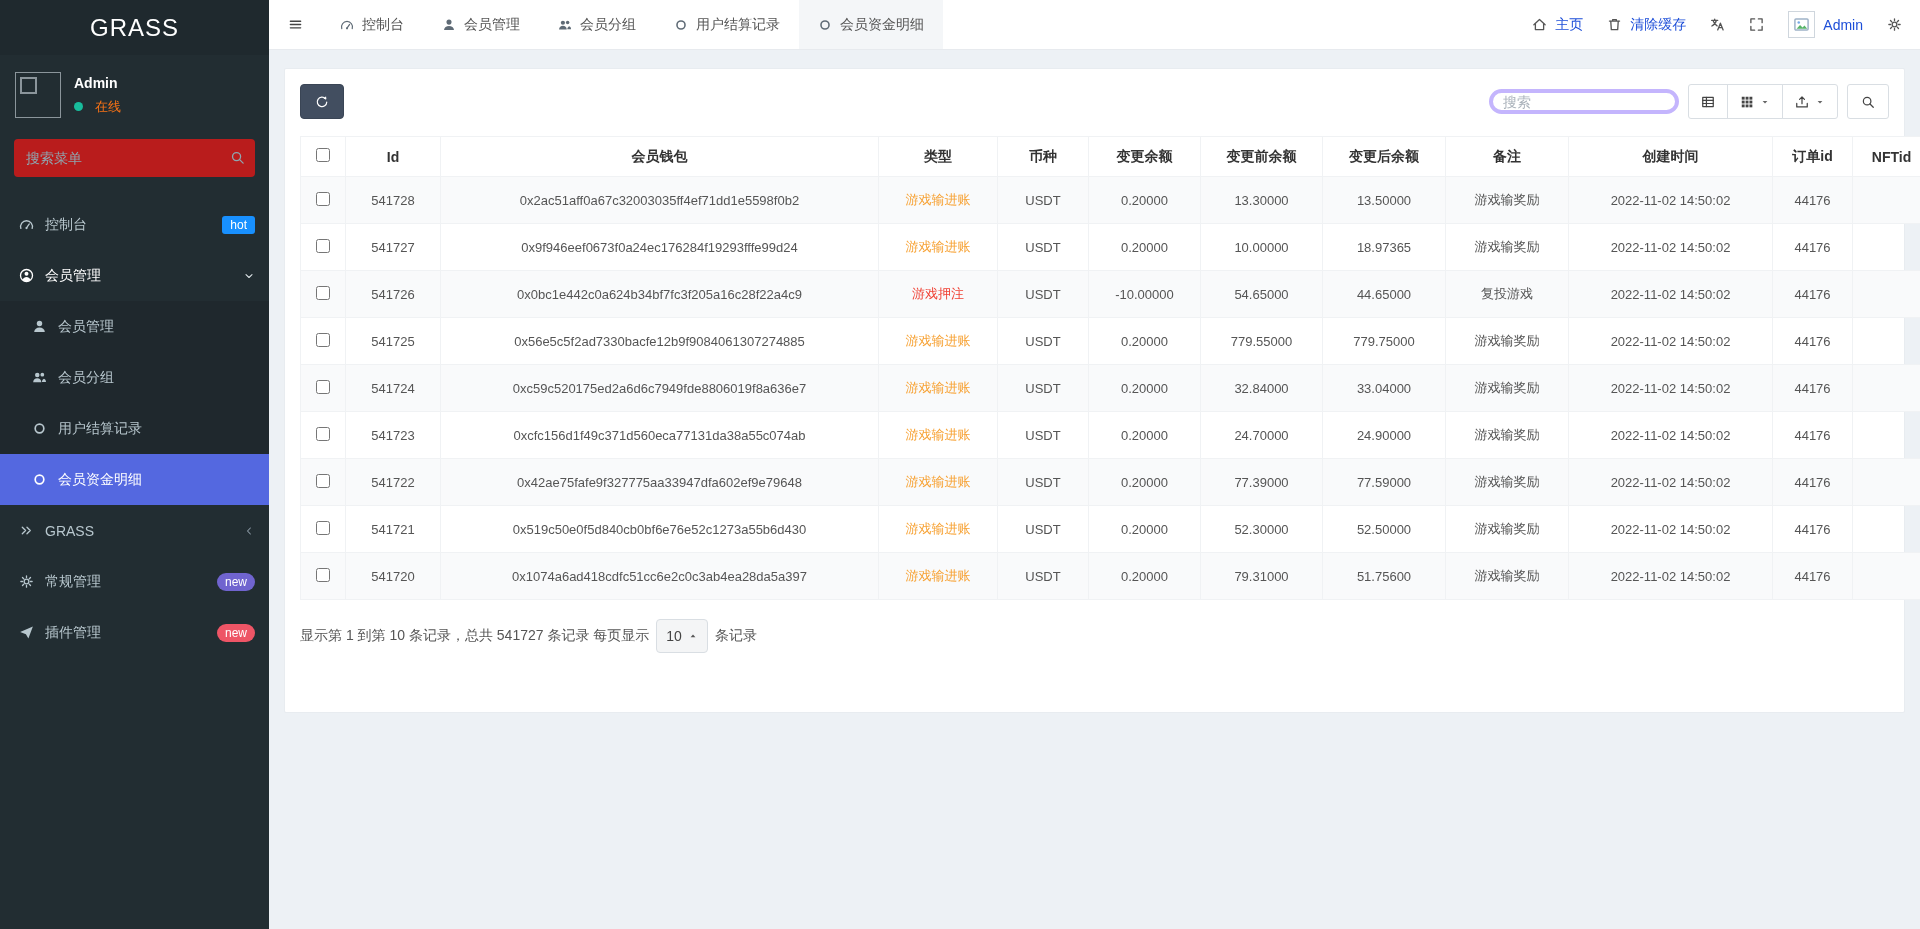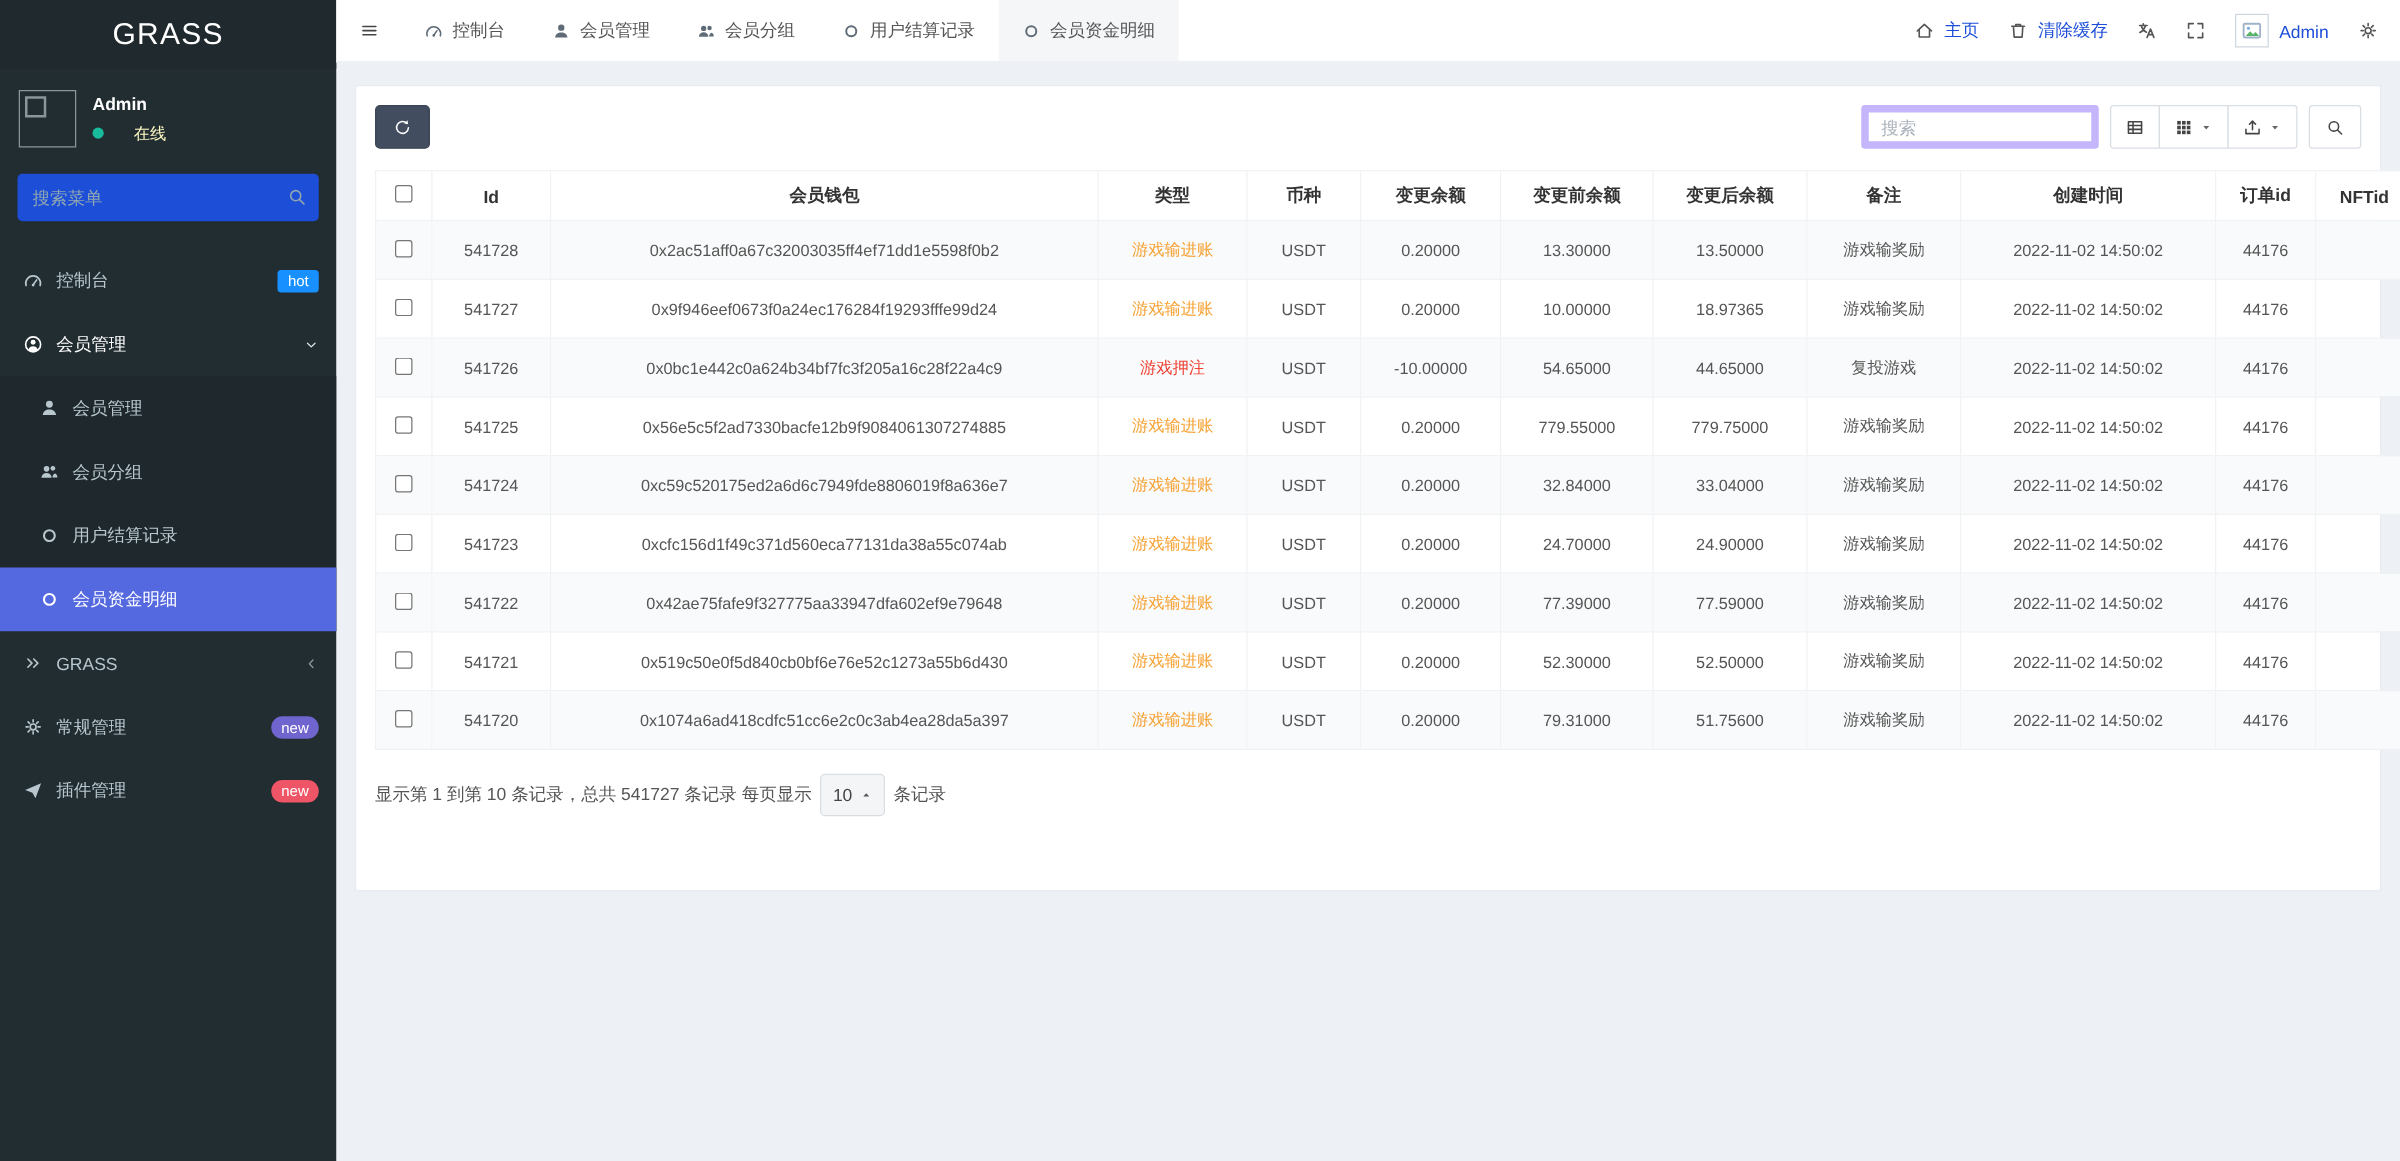--- a/index.html
+++ b/index.html
@@ -7,24 +7,24 @@
   body{font-family:"Liberation Sans","DejaVu Sans",sans-serif;font-size:14px;background:#edf1f5;color:#333;overflow:hidden}
   .app{display:flex;width:100%;height:100%}
 
   
   .sidebar{width:269px;flex-shrink:0;background:#222d32;color:#b8c7ce;display:flex;flex-direction:column}
   .logo{height:55px;line-height:55px;text-align:center;color:#fff;font-size:24px;letter-spacing:1px;background:#1f292e;cursor:pointer}
   .user-panel{display:flex;align-items:center;gap:13px;padding:17px 15px 13px}
   .avatar-box{width:46px;height:46px;border:1px solid #8b959b;position:relative;flex-shrink:0}
   .avatar-box::before{content:"";position:absolute;left:4px;top:4px;width:13px;height:13px;border:2px solid #8b959b}
   .user-name{color:#fff;font-weight:bold;font-size:14px;margin-bottom:7px}
-  .user-status{display:flex;align-items:center;gap:24px;color:#fef9c3;font-size:13px}
+  .user-status{display:flex;align-items:center;gap:12px;color:#f97316;font-size:13px}
   .dot{width:9px;height:9px;border-radius:50%;background:#18bc9c;display:inline-block}
   .menu-search{margin:8px 14px 16px;position:relative}
-  .menu-search input{width:100%;height:38px;background:#1d4ed8;border:none;border-radius:4px;color:#fff;padding:0 34px 0 12px;font-size:14px;outline:none}
+  .menu-search input{width:100%;height:38px;background:#b91c1c;border:none;border-radius:4px;color:#fff;padding:0 34px 0 12px;font-size:14px;outline:none}
   .menu-search input::placeholder{color:#8fa6b0}
   .menu-search .icon{position:absolute;right:10px;top:11px;color:#8fa6b0}
   #side-menu{margin-top:6px}
   .menu-item{display:flex;align-items:center;height:51px;padding:0 14px 0 19px;color:#b8c7ce;text-decoration:none;font-size:14px;gap:11px;cursor:pointer}
   .menu-item .mi-label{flex:1;white-space:nowrap}
   .menu-item.expanded{color:#fff}
   .menu-item.expanded .icon{color:#fff}
   .submenu{background:#1f282d}
   .menu-item.child{padding-left:32px}
   .menu-item.active{background:#5468e0;color:#fff}
@@ -52,21 +52,21 @@
   .avatar-mini{width:27px;height:27px;border:1px solid #cfd6dd;display:flex;align-items:center;justify-content:center;background:#fff}
   .avatar-mini .icon{width:17px;height:17px;color:#9fb3c8}
 
   
   .content{flex:1;padding:18px 15px;overflow:hidden}
   .panel{background:#fff;border:1px solid #e8ecf0;border-radius:2px;padding:15px;min-height:645px}
   .toolbar{display:flex;align-items:center;justify-content:space-between;margin-bottom:17px}
   .btn-refresh{width:44px;height:35px;background:#424e60;border:1px solid #3a4555;border-radius:4px;color:#fff;display:flex;align-items:center;justify-content:center;cursor:pointer}
   .btn-refresh .icon{width:14px;height:14px}
   .toolbar-right{display:flex;align-items:center;gap:9px}
-  .search-input{width:190px;height:35px;border:6px solid #c4b5fd;border-radius:3px;padding:0 10px;font-size:14px;color:#333;outline:none}
+  .search-input{width:190px;height:25px;border:4px solid #c4b5fd;border-radius:14px;padding:0 10px;font-size:14px;color:#333;outline:none}
   .search-input::placeholder{color:#aab2bb}
   .btn-group{display:flex}
   .btn{height:35px;padding:0 12px;background:#fff;border:1px solid #d9dee3;display:flex;align-items:center;gap:6px;color:#444;cursor:pointer}
   .btn .icon{width:14px;height:14px}
   .btn .icon.caret{width:10px;height:10px;color:#666}
   .btn-group .btn{margin-left:-1px}
   .btn-group .btn:first-child{border-radius:3px 0 0 3px;margin-left:0}
   .btn-group .btn:last-child{border-radius:0 3px 3px 0}
   .btn.single{border-radius:3px;width:42px;justify-content:center;padding:0}
 

